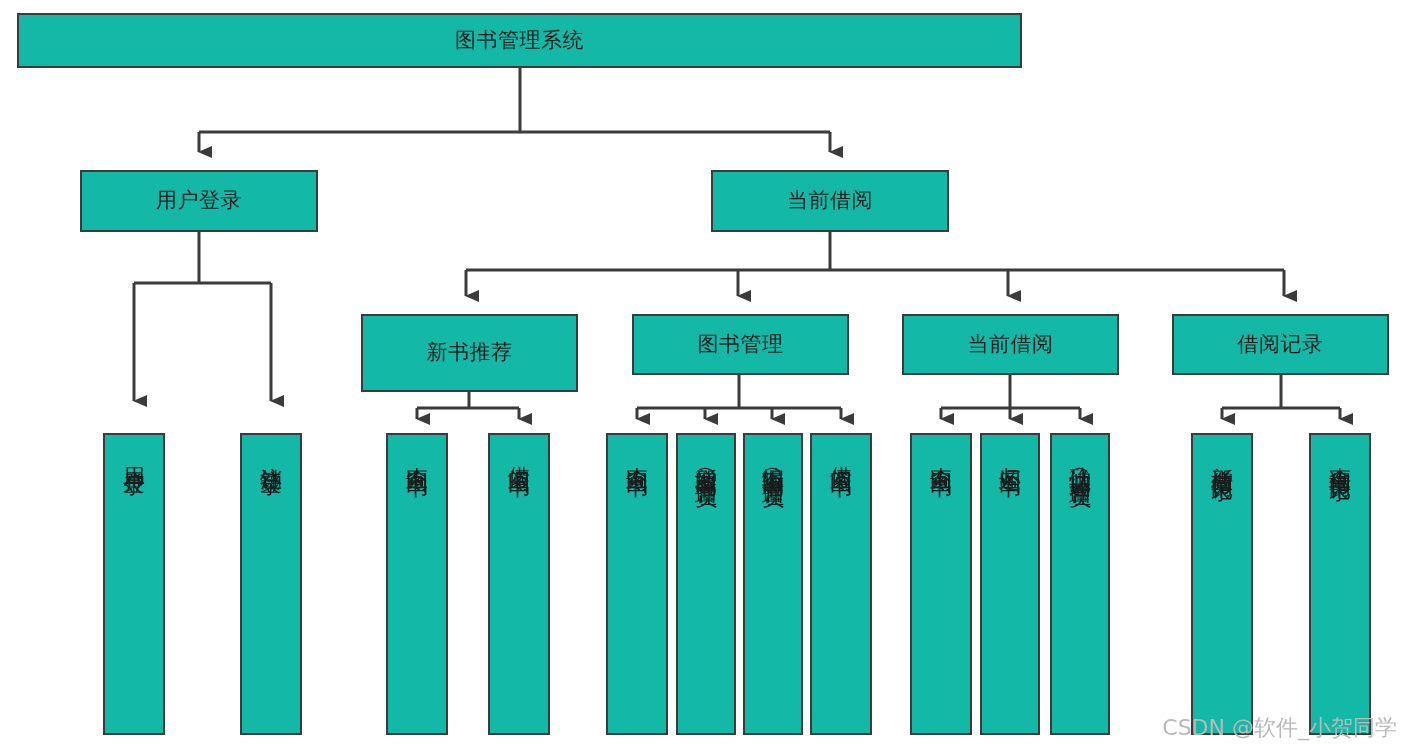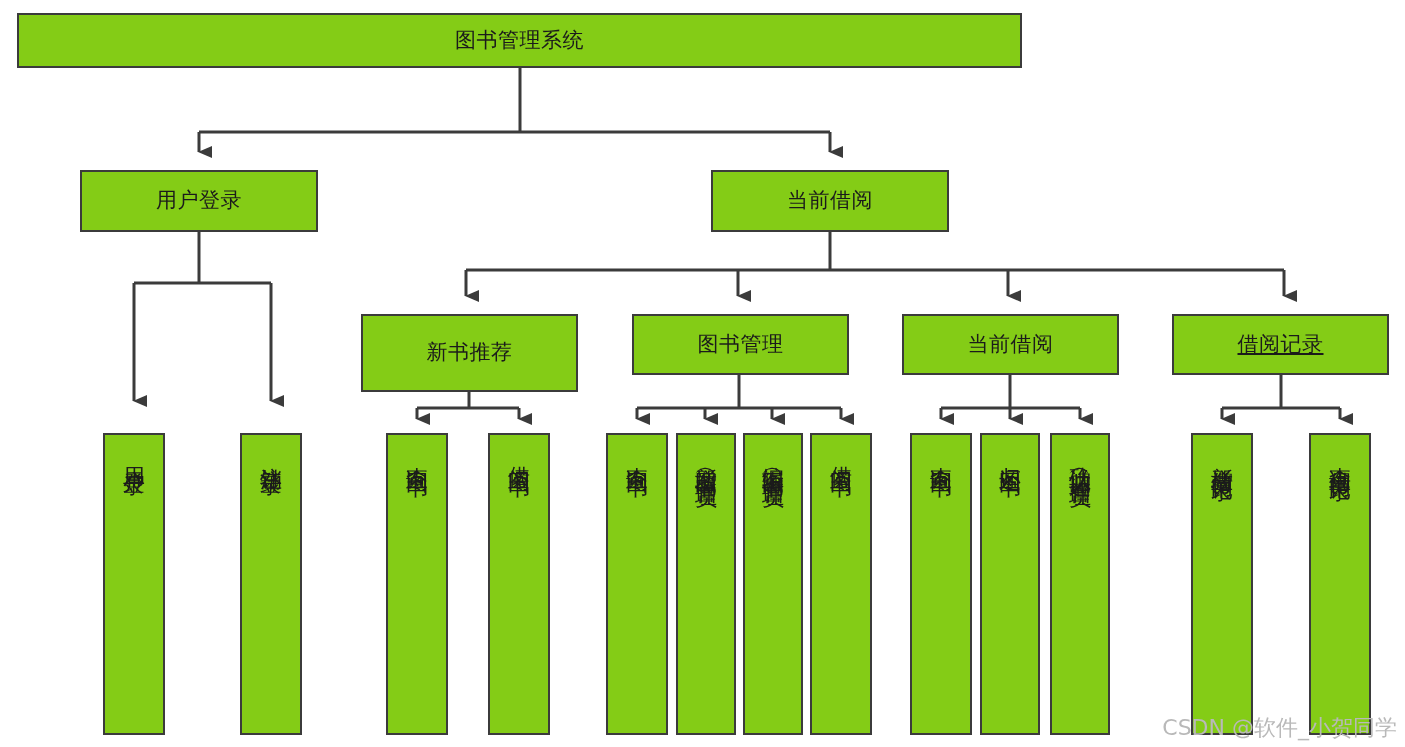--- a/index.html
+++ b/index.html
@@ -22,21 +22,21 @@
   svg#connector-layer {
     position: absolute;
     left: 0;
     top: 0;
     width: 1405px;
     height: 747px;
   }
   .node-box {
     position: absolute;
     box-sizing: border-box;
-    background: #84cc16;
+    background: #14b8a6;
     border: 2.5px solid #3b3b3b;
     display: flex;
     align-items: center;
     justify-content: center;
     color: #1b1b1b;
     text-align: center;
     z-index: 2;
   }
   .node-box .node-label {
     display: block;
@@ -138,21 +138,21 @@
 
   <div class="node-box node-horizontal" style="left:361px; top:314px; width:217px; height:78px;">
     <span class="node-label">新书推荐</span>
   </div>
   <div class="node-box node-horizontal" style="left:632px; top:314px; width:217px; height:61px;">
     <span class="node-label">图书管理</span>
   </div>
   <div class="node-box node-horizontal" style="left:902px; top:314px; width:217px; height:61px;">
     <span class="node-label">当前借阅</span>
   </div>
-  <div class="node-box node-horizontal" style="left:1172px; top:314px; width:217px; height:61px;text-decoration:underline;">
+  <div class="node-box node-horizontal" style="left:1172px; top:314px; width:217px; height:61px;">
     <span class="node-label">借阅记录</span>
   </div>
 
   <div class="node-box node-vertical" style="left:103px; top:433px; width:62px; height:302px;">
     <span class="node-label">用户登录</span>
   </div>
   <div class="node-box node-vertical" style="left:240px; top:433px; width:62px; height:302px;">
     <span class="node-label">注销登录</span>
   </div>
 

